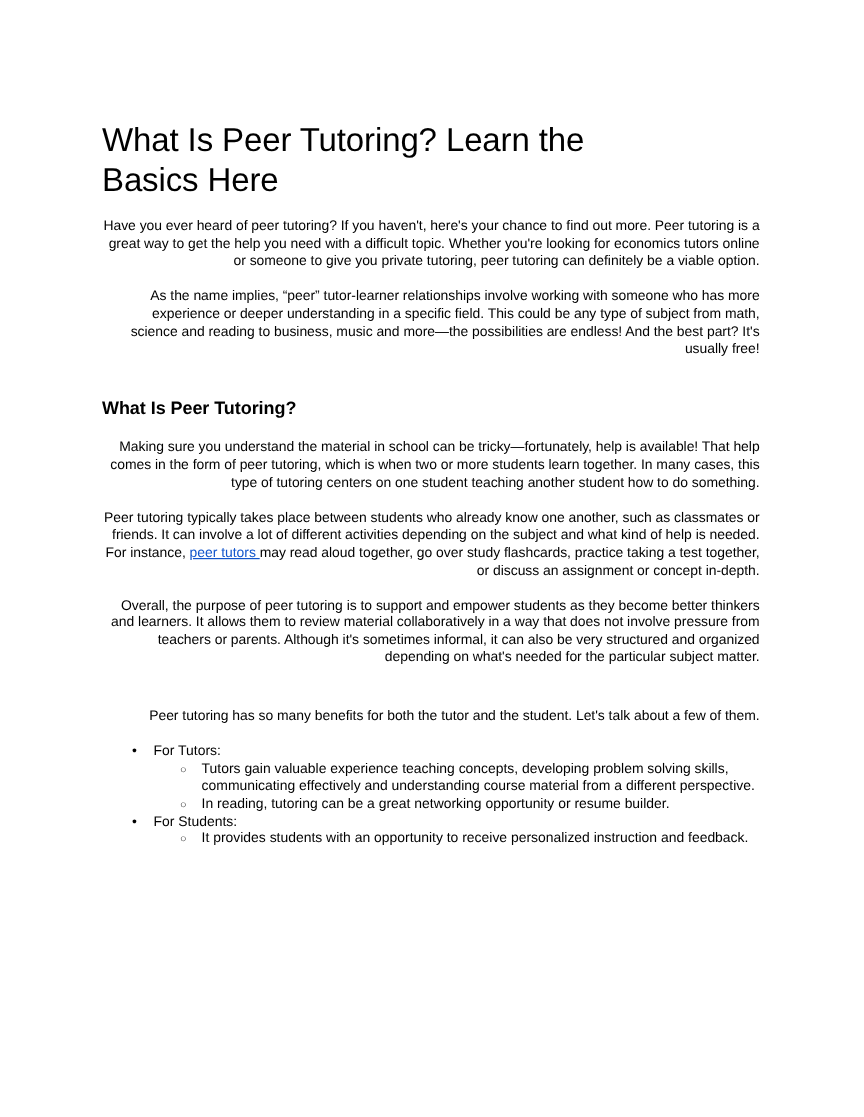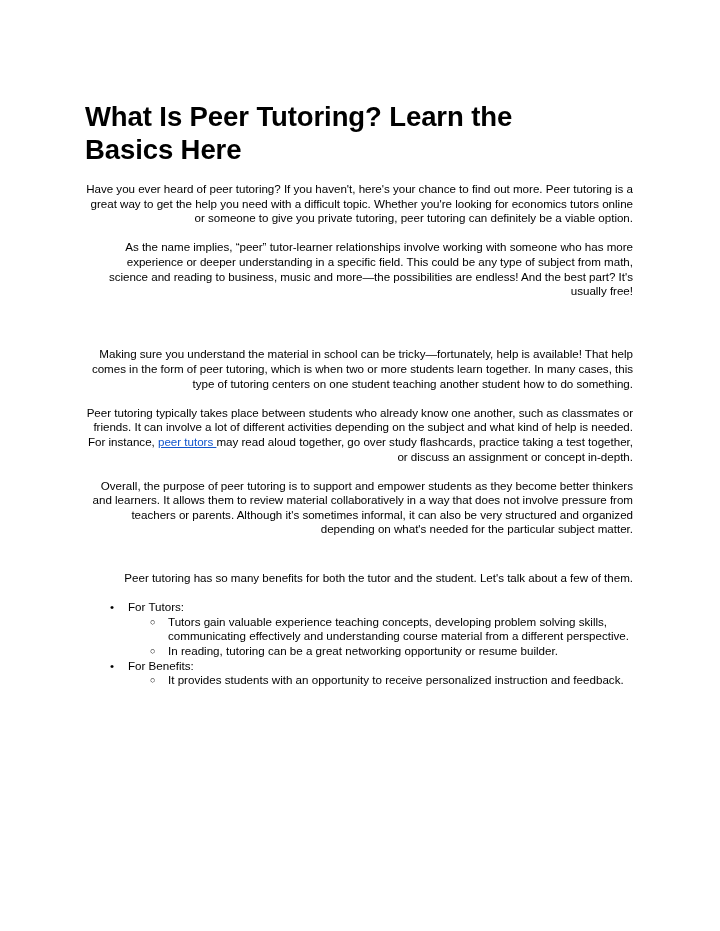--- a/index.html
+++ b/index.html
@@ -26,21 +26,21 @@
 
   .content {
     position: absolute;
     left: 85px;
     top: 100px;
     width: 548px;
   }
 
   .doc-title {
     font-size: 27.5px;
-    font-weight: 700;
+    font-weight: 400;
     line-height: 33px;
     letter-spacing: -0.1px;
     margin: 0 0 16px 0;
     color: #000000;
     max-width: 470px;
   }
 
   .section-heading {
     font-size: 15px;
     font-weight: bold;
@@ -119,20 +119,21 @@
     <h1 class="doc-title">What Is Peer Tutoring? Learn the Basics Here</h1>
 
     <p class="para">Have you ever heard of peer tutoring? If you haven't, here's your chance to find out more. Peer tutoring is a great way to get the help you need with a difficult topic. Whether you're looking for economics tutors online or someone to give you private tutoring, peer tutoring can definitely be a viable option.</p>
     <div class="gap-para"></div>
 
     <p class="para">As the name implies, “peer” tutor-learner relationships involve working with someone who has more experience or deeper understanding in a specific field. This could be any type of subject from math, science and reading to business, music and more—the possibilities are endless! And the best part? It's usually free!</p>
     <div class="gap-para"></div>
 
 
     <div class="gap-heading-before"></div>
+    <h2 class="section-heading">What Is Peer Tutoring?</h2>
     <div class="gap-heading-after"></div>
 
     <p class="para">Making sure you understand the material in school can be tricky—fortunately, help is available! That help comes in the form of peer tutoring, which is when two or more students learn together. In many cases, this type of tutoring centers on one student teaching another student how to do something.</p>
     <div class="gap-para"></div>
 
     <p class="para"><span>Peer tutoring typically takes place between students who already know one another, such as classmates or friends. It can involve a lot of different activities depending on the subject and what kind of help is needed. For instance, </span><a class="doclink" href="#">peer tutors </a><span>may read aloud together, go over study flashcards, practice taking a test together, or discuss an assignment or concept in-depth.</span></p>
     <div class="gap-para"></div>
 
     <p class="para">Overall, the purpose of peer tutoring is to support and empower students as they become better thinkers and learners. It allows them to review material collaboratively in a way that does not involve pressure from teachers or parents. Although it's sometimes informal, it can also be very structured and organized depending on what's needed for the particular subject matter.</p>
 
@@ -152,21 +153,21 @@
             <span>Tutors gain valuable experience teaching concepts, developing problem solving skills, communicating effectively and understanding course material from a different perspective.</span>
           </li>
           <li class="item2">
             <span class="bullet2">○</span>
             <span>In reading, tutoring can be a great networking opportunity or resume builder.</span>
           </li>
         </ul>
       </li>
       <li class="item1">
         <span class="bullet1">•</span>
-        <span>For Benefits:</span>
+        <span>For Students:</span>
         <ul class="lvl2">
           <li class="item2">
             <span class="bullet2">○</span>
             <span>It provides students with an opportunity to receive personalized instruction and feedback.</span>
           </li>
         </ul>
       </li>
     </ul>
 
   </div>

